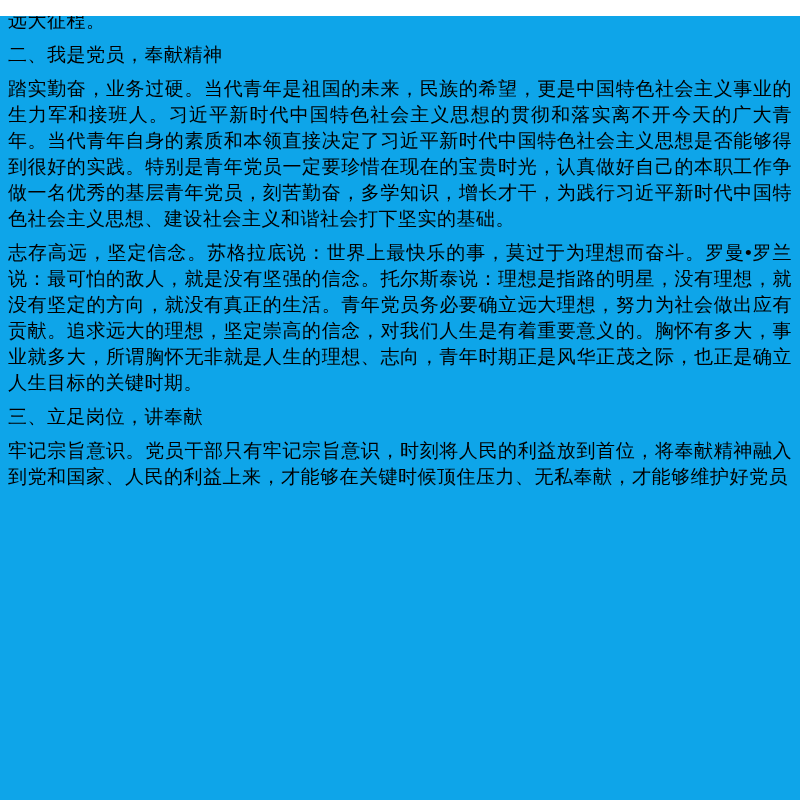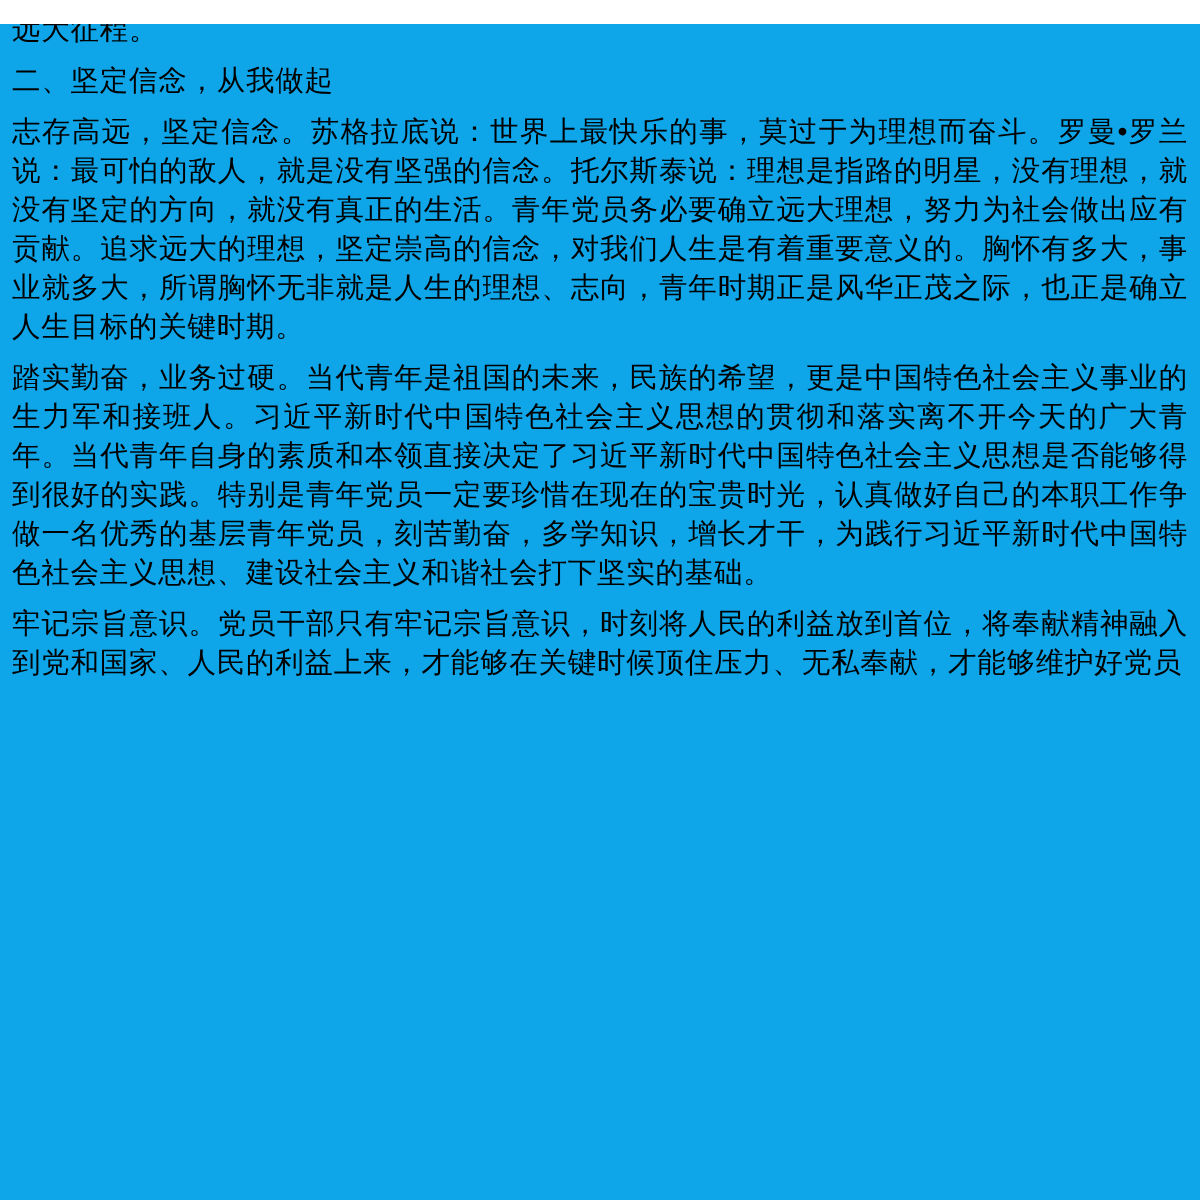--- a/index.html
+++ b/index.html
@@ -38,18 +38,19 @@
   .section-heading {
     font-weight: normal;
   }
 </style>
 </head>
 <body>
 
 <div class="doc-page">
   <div class="doc-content">
     <p>远大征程。</p>
-    <p class="section-heading">二、坚定信念，从我做起</p>
+    <p class="section-heading">二、我是党员，奉献精神</p>
+    <p>踏实勤奋，业务过硬。当代青年是祖国的未来，民族的希望，更是中国特色社会主义事业的生力军和接班人。习近平新时代中国特色社会主义思想的贯彻和落实离不开今天的广大青年。当代青年自身的素质和本领直接决定了习近平新时代中国特色社会主义思想是否能够得到很好的实践。特别是青年党员一定要珍惜在现在的宝贵时光，认真做好自己的本职工作争做一名优秀的基层青年党员，刻苦勤奋，多学知识，增长才干，为践行习近平新时代中国特色社会主义思想、建设社会主义和谐社会打下坚实的基础。</p>
     <p>志存高远，坚定信念。苏格拉底说：世界上最快乐的事，莫过于为理想而奋斗。罗曼•罗兰说：最可怕的敌人，就是没有坚强的信念。托尔斯泰说：理想是指路的明星，没有理想，就没有坚定的方向，就没有真正的生活。青年党员务必要确立远大理想，努力为社会做出应有贡献。追求远大的理想，坚定崇高的信念，对我们人生是有着重要意义的。胸怀有多大，事业就多大，所谓胸怀无非就是人生的理想、志向，青年时期正是风华正茂之际，也正是确立人生目标的关键时期。</p>
-    <p>踏实勤奋，业务过硬。当代青年是祖国的未来，民族的希望，更是中国特色社会主义事业的生力军和接班人。习近平新时代中国特色社会主义思想的贯彻和落实离不开今天的广大青年。当代青年自身的素质和本领直接决定了习近平新时代中国特色社会主义思想是否能够得到很好的实践。特别是青年党员一定要珍惜在现在的宝贵时光，认真做好自己的本职工作争做一名优秀的基层青年党员，刻苦勤奋，多学知识，增长才干，为践行习近平新时代中国特色社会主义思想、建设社会主义和谐社会打下坚实的基础。</p>
+    <p class="section-heading">三、立足岗位，讲奉献</p>
     <p>牢记宗旨意识。党员干部只有牢记宗旨意识，时刻将人民的利益放到首位，将奉献精神融入到党和国家、人民的利益上来，才能够在关键时候顶住压力、无私奉献，才能够维护好党员</p>
   </div>
 </div>
 
 </body></html>

